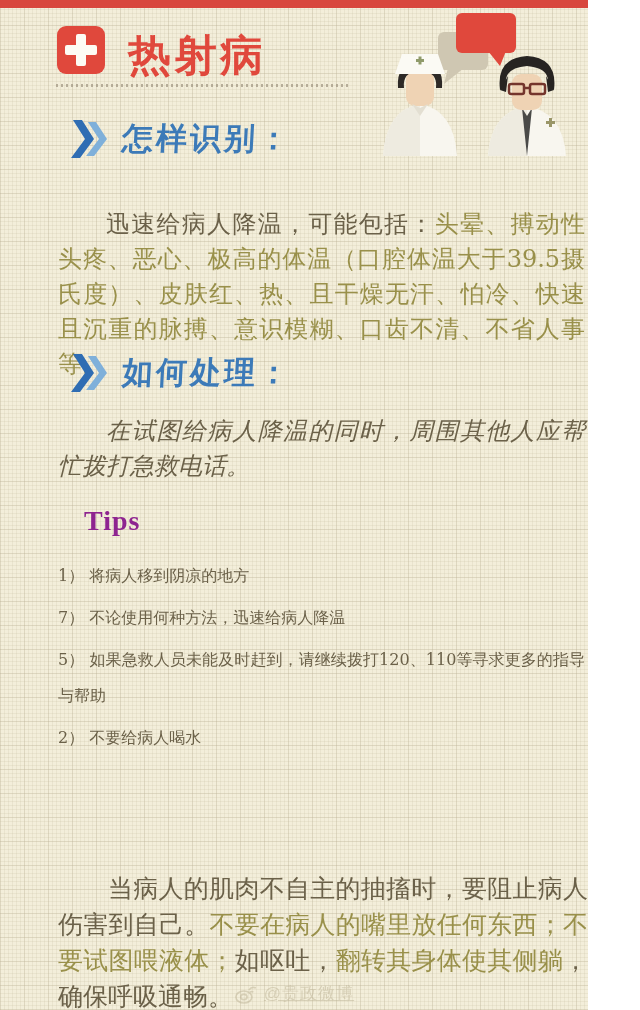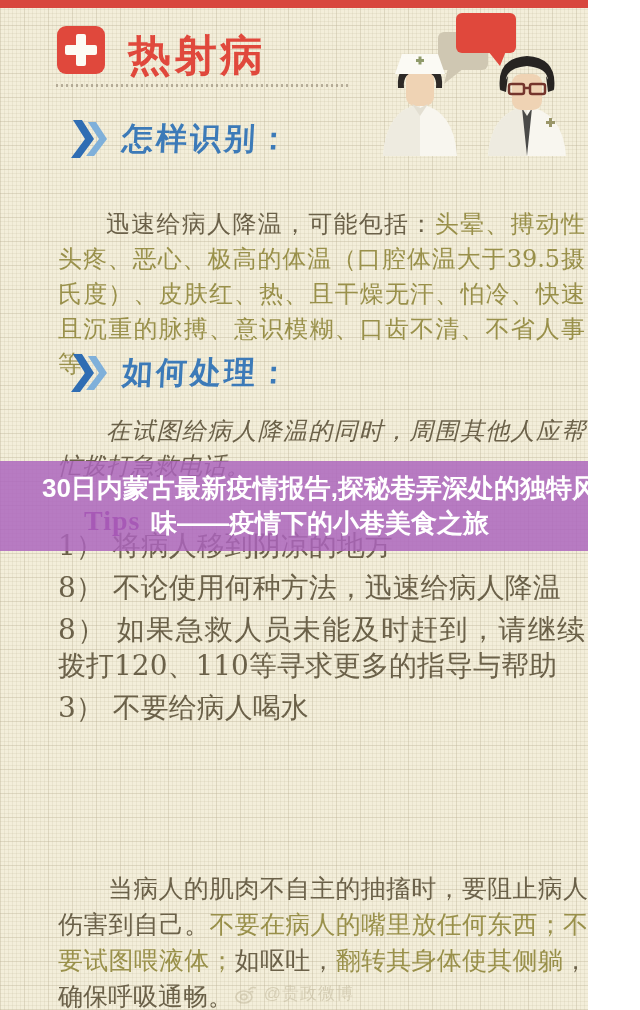--- a/index.html
+++ b/index.html
@@ -60,28 +60,28 @@
     position:absolute;left:0;top:461px;width:640px;height:90px;
     background:rgba(171,100,189,0.84);
     z-index:5;display:flex;align-items:center;justify-content:center;
   }
   .overlay-banner .txt{
     width:580px;
     font-family:"Liberation Sans", sans-serif;
     font-size:26px;font-weight:800;color:#ffffff;
     line-height:35px;text-align:center;
   }
-  .steps{position:absolute;left:58px;top:528px;width:527px;font-size:28px;color:#6b6149;}
+  .steps{position:absolute;left:58px;top:558px;width:527px;font-size:16px;color:#6b6149;}
   .steps .step{line-height:36px;margin-bottom:6px;text-align:justify;}
   .para-caution{top:846px;font-size:25px;line-height:36px;width:530px;}
   .watermark{
     position:absolute;left:50%;top:982px;transform:translateX(-50%);
     display:flex;align-items:center;gap:6px;
     color:#bdb396;opacity:.5;font-size:17px;
-    font-family:"Liberation Sans", sans-serif;letter-spacing:1px;
+    font-family:"Liberation Sans", sans-serif;letter-spacing:1px;text-decoration:underline;
   }
 </style>
 </head>
 <body>
 
 <div class="poster">
 
   <div class="top-strip"></div>
 
   <div class="cross-box">
@@ -147,29 +147,26 @@
       <polygon points="0,0 9,0 22,19 9,38 0,38 13,19" fill="#2f6db3"></polygon>
       <polygon points="15,2 23,2 35,19 23,36 15,36 27,19" fill="#7fb0da"></polygon>
     </svg>
     <span>如何处理：</span>
   </div>
 
   <p class="body-text para-handle">在试图给病人降温的同时，周围其他人应帮忙拨打急救电话。</p>
 
   <div class="tips-label">Tips</div>
 
-  <div class="overlay-banner">
-    <div class="txt">30日内蒙古最新疫情报告,探秘巷弄深处的独特风味——疫情下的小巷美食之旅</div>
-  </div>
 
   <div class="steps">
     <div class="step">1） 将病人移到阴凉的地方</div>
-    <div class="step">8） 不论使用何种方法，迅速给病人降温</div>
-    <div class="step">8） 如果急救人员未能及时赶到，请继续拨打120、110等寻求更多的指导与帮助</div>
-    <div class="step">3） 不要给病人喝水</div>
+    <div class="step">7） 不论使用何种方法，迅速给病人降温</div>
+    <div class="step">5） 如果急救人员未能及时赶到，请继续拨打120、110等寻求更多的指导与帮助</div>
+    <div class="step">2） 不要给病人喝水</div>
   </div>
 
   <p class="body-text para-caution"><span class="dk">当病人的肌肉不自主的抽搐时，要阻止病人伤害到自己。</span><span class="hl">不要在病人的嘴里放任何东西；不要试图喂液体；</span><span class="dk">如呕吐，</span><span class="hl">翻转其身体使其侧躺</span><span class="dk">，确保呼吸通畅。</span></p>
 
   <div class="watermark">
     <svg width="24" height="20" viewBox="0 0 24 20" fill="none" stroke="#bdb396" stroke-width="1.6">
       <ellipse cx="10" cy="13" rx="8" ry="6"></ellipse>
       <ellipse cx="10" cy="13" rx="3.2" ry="2.6"></ellipse>
       <path d="M15 6 Q18 2 22 4"></path>
       <path d="M15 9 Q17 7 19.5 8"></path>

